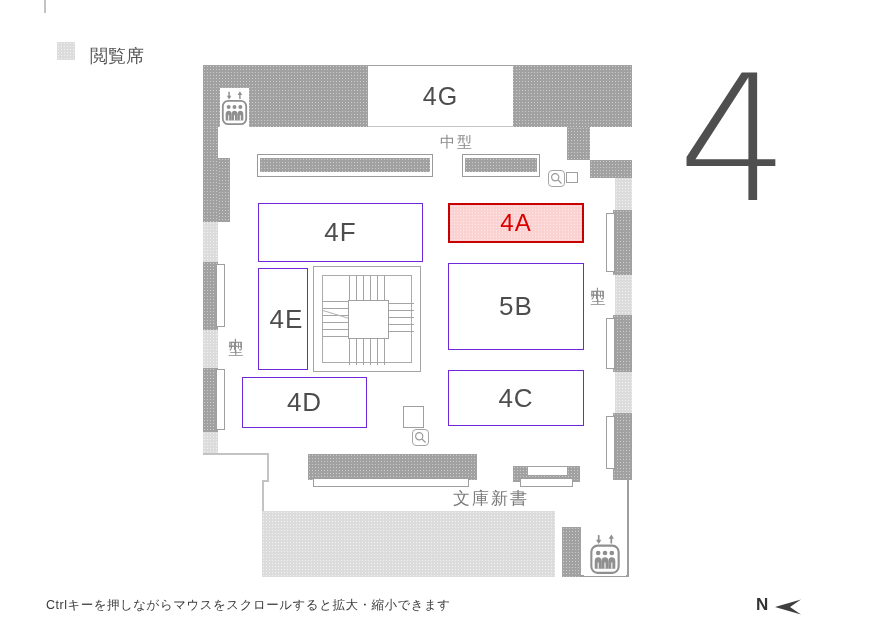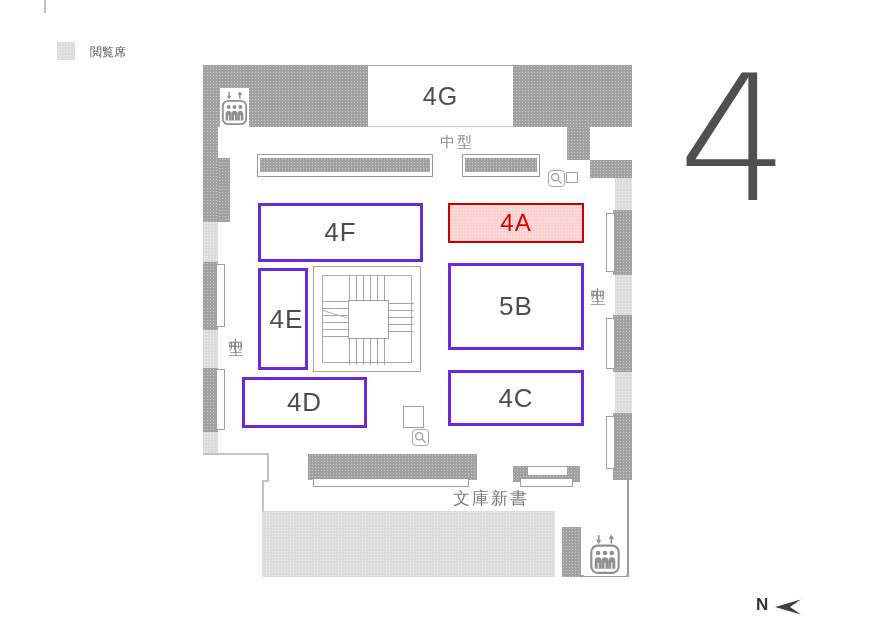--- a/index.html
+++ b/index.html
@@ -13,21 +13,21 @@
   .wall { position:absolute; background-color:#a1a1a1;
           background-image:radial-gradient(circle, rgba(255,255,255,.45) .8px, transparent 1px);
           background-size:3px 3px; }
   
   .wall-light { position:absolute; background-color:#dcdcdc;
           background-image:radial-gradient(circle, rgba(255,255,255,.6) .8px, transparent 1px);
           background-size:3px 3px; }
 
   .line { position:absolute; background:#c3c3c3; }
 
-  .room { position:absolute; background:#fff; border:3px solid #6d28d9; z-index:3;
+  .room { position:absolute; background:#fff; border:1px solid #6d28d9; z-index:3;
           display:flex; align-items:center; justify-content:center;
           font-size:26px; color:#4d4d4d; letter-spacing:1px; }
   .room.no-border { border:none; border-bottom:1px solid #c6c6c6; font-size:25px; }
   .room.highlight { background:#fbd2d2; border:2px solid #c80000; color:#dd0000; font-size:24px;
           background-image:radial-gradient(circle, rgba(255,255,255,.5) .8px, transparent 1px);
           background-size:3px 3px; }
 
   .shelf-bar { position:absolute; background:#fff; border:1px solid #9a9a9a; z-index:2; }
   .shelf-bar .fill { position:absolute; left:2px; right:2px; top:3px; bottom:4px;
           background-color:#a1a1a1;
@@ -50,21 +50,21 @@
             background:#fff; border:1px solid #a0a0a0; z-index:2; }
   .treads-v { position:absolute; background-image:repeating-linear-gradient(90deg,#a5a5a5 0,#a5a5a5 1px,transparent 1px,transparent 7px); }
   .treads-h { position:absolute; background-image:repeating-linear-gradient(180deg,#a5a5a5 0,#a5a5a5 1px,transparent 1px,transparent 7px); }
   .diag { position:absolute; left:9px; top:43px; width:29px; height:1px; background:#b5b5b5;
           transform:rotate(17deg); transform-origin:left center; }
 
   #big-floor-number { position:absolute; left:678px; top:57px; width:100px; text-align:center;
           font-size:175px; line-height:0.95; font-weight:200; color:#4f4f4f; z-index:1;
           font-family:"DejaVu Sans","Liberation Sans",sans-serif; }
 
-  #legend-label { position:absolute; left:90px; top:44px; font-size:12px; color:#565656; }
+  #legend-label { position:absolute; left:90px; top:44px; font-size:18px; color:#565656; }
   #hint-text { position:absolute; left:46px; top:597px; font-size:12.5px; color:#3c3c3c; letter-spacing:.5px; }
 
   #compass-n { position:absolute; left:756px; top:595px; font-size:17px; font-weight:bold; color:#333; }
   #compass-arrow { position:absolute; left:774px; top:599px; }
 
   .elevator-box { position:absolute; background:#fff; z-index:4;
                   display:flex; align-items:center; justify-content:center; }
   #bunko-label { position:absolute; left:453px; top:487px; font-size:17px; color:#7a7a7a;
                  letter-spacing:2px; z-index:4; }
 </style>
@@ -227,20 +227,21 @@
 
     <div class="area-label" style="left:427px; top:133px; width:60px; text-align:center;">中型</div>
     <div class="area-label vert" style="left:226px; top:326px;">中型</div>
     <div class="area-label vert" style="left:588px; top:275px;">中型</div>
     <div id="bunko-label">文庫新書</div>
 
   </div>
 
   <div id="big-floor-number">4</div>
 
+  <div id="hint-text">Ctrlキーを押しながらマウスをスクロールすると拡大・縮小できます</div>
 
   <div id="compass-n">N</div>
   <div id="compass-arrow">
     <svg width="28" height="16" viewBox="0 0 28 16">
         <polygon points="1,8 27,0.5 16,8 27,15.5" fill="#3f3f3f"></polygon>
       </svg>
   </div>
 
 </div>
 

